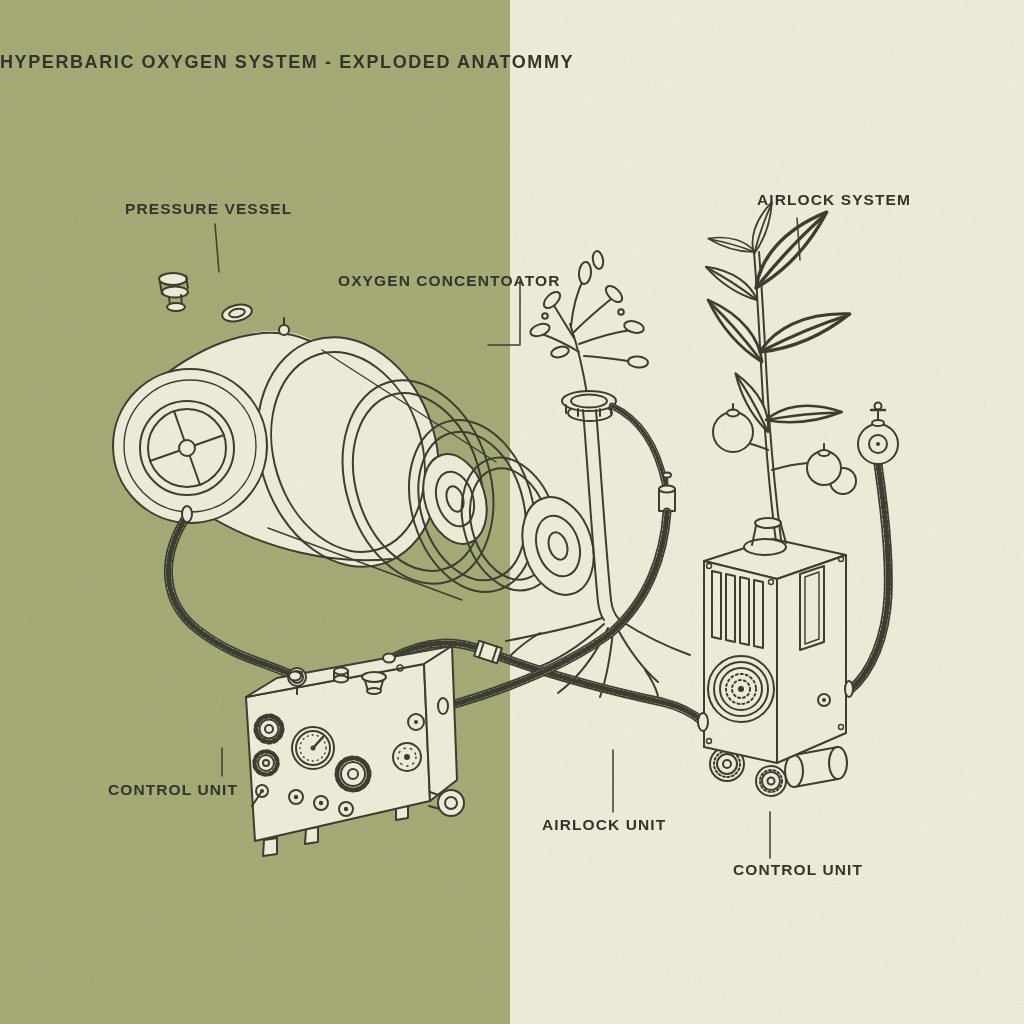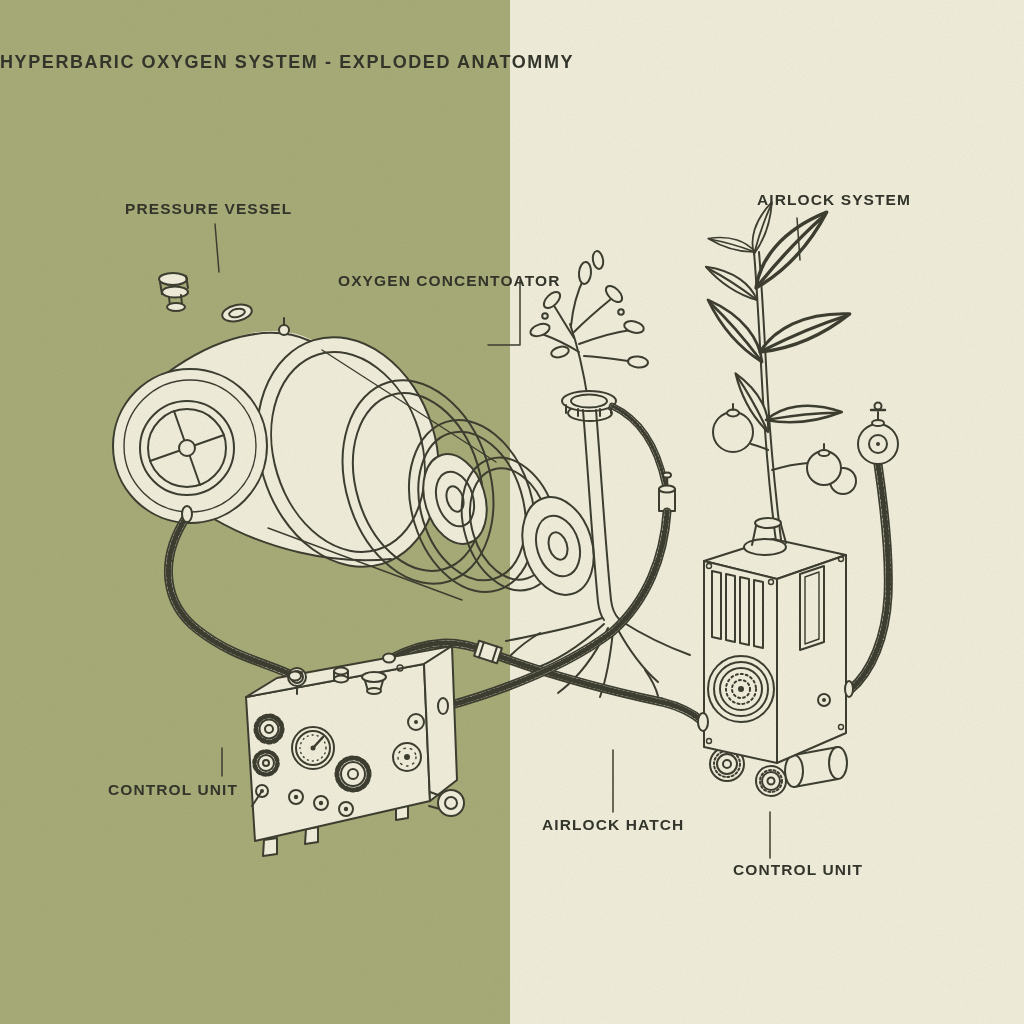--- a/index.html
+++ b/index.html
@@ -341,16 +341,16 @@
   </g>
 
   <rect width="1024" height="1024" filter="url(#grain)"></rect>
 </svg>
 
 <div class="title">HYPERBARIC OXYGEN SYSTEM - EXPLODED ANATOMMY</div>
 <div class="label" style="left:125px;top:200px;">PRESSURE VESSEL</div>
 <div class="label" style="left:338px;top:256px;margin-top:16px;">OXYGEN CONCENTOATOR</div>
 <div class="label" style="left:757px;top:191px;">AIRLOCK SYSTEM</div>
 <div class="label" style="left:108px;top:781px;">CONTROL UNIT</div>
-<div class="label" style="left:542px;top:816px;">AIRLOCK HATCH</div>
+<div class="label" style="left:542px;top:816px;">AIRLOCK UNIT</div>
 <div class="label" style="left:733px;top:861px;">CONTROL UNIT</div>
 
 </div>
 
 </body></html>

